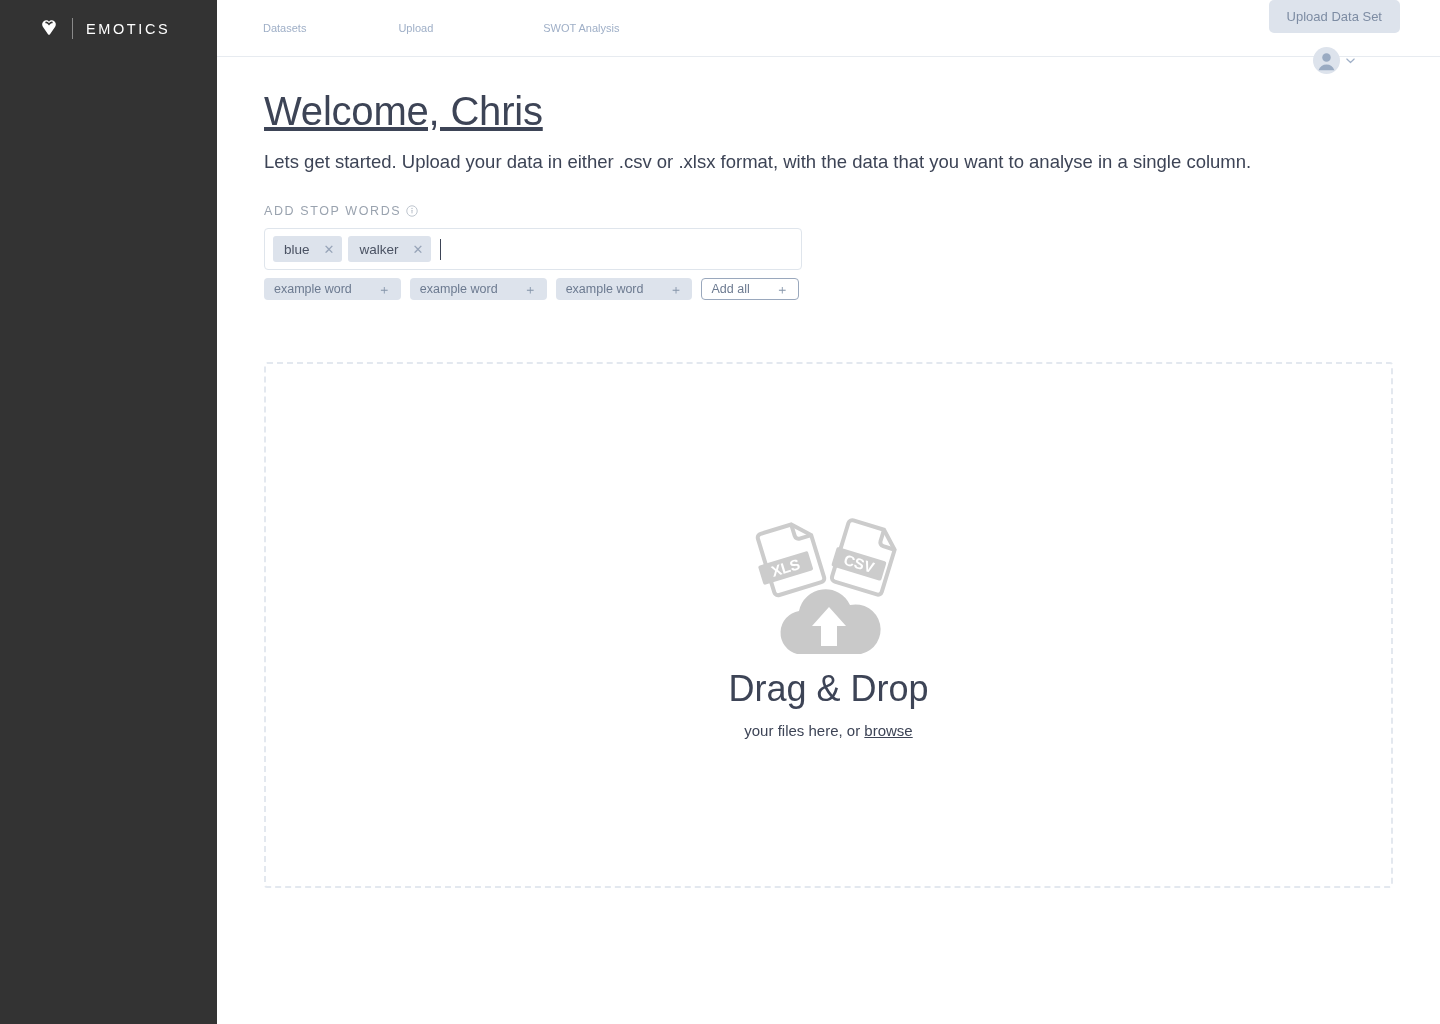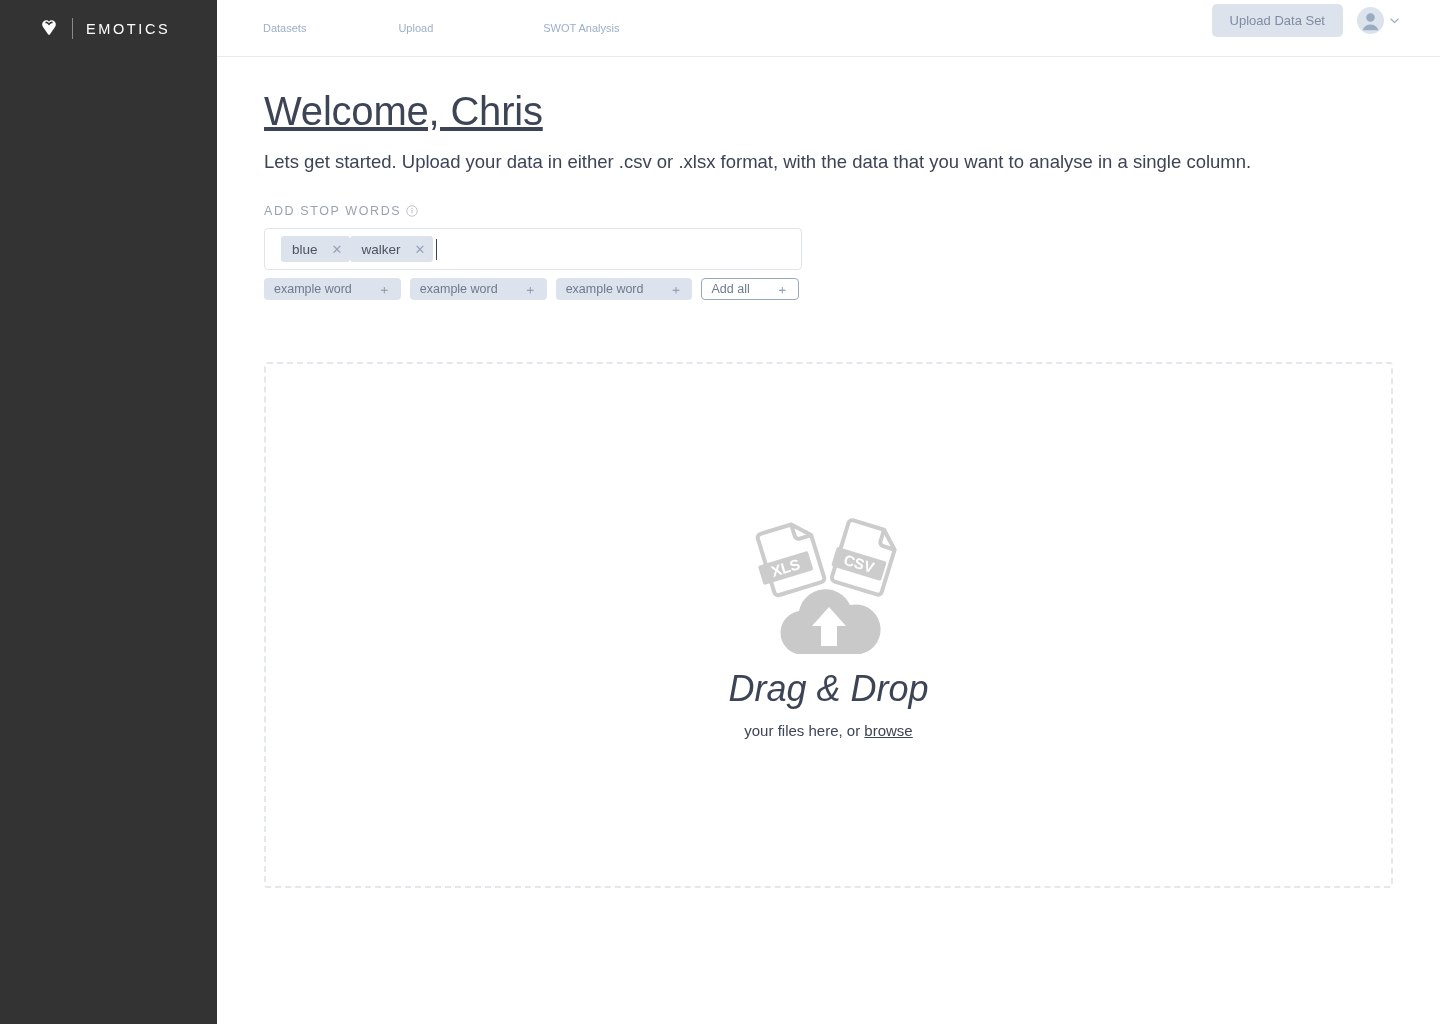--- a/index.html
+++ b/index.html
@@ -77,20 +77,21 @@
   .nav-item.n3 { margin-left: 110px; }
 
   .topbar-right {
     position: absolute;
     right: 40px;
     top: 0;
     height: 40px;
     display: flex;
     align-items: center;
     gap: 14px;
+    flex-direction: column;
   }
   .upload-btn {
     background: #dde3ec;
     color: #7d8ca3;
     border: none;
     border-radius: 5px;
     font-size: 13px;
     font-family: inherit;
     padding: 9px 18px;
     cursor: pointer;
@@ -138,21 +139,22 @@
   .info-icon { width: 12px; height: 12px; display: block; }
 
   .stopwords-box {
     margin-top: 10px;
     width: 538px;
     height: 42px;
     border: 1px solid #dfe5ec;
     border-radius: 4px;
     display: flex;
     align-items: center;
-    padding: 0 16px;
+    padding: 0 8px;
+    gap: 6px;
     background: #fff;
     cursor: text;
   }
   .tag {
     background: #dde3ec;
     border-radius: 3px;
     height: 26px;
     display: flex;
     align-items: center;
     padding: 0 8px 0 11px;
@@ -220,21 +222,20 @@
     align-items: center;
     justify-content: center;
     cursor: pointer;
   }
   .dz-art { width: 180px; height: 150px; display: block; }
   .dz-title {
     margin-top: 6px;
     font-size: 36px;
     font-weight: 400;
     color: #3d4456;
-    font-style: italic;
   }
   .dz-sub {
     margin-top: 12px;
     font-size: 15px;
     color: #3d4456;
   }
   .dz-browse {
     color: #3d4456;
     text-decoration: underline;
     cursor: pointer;

